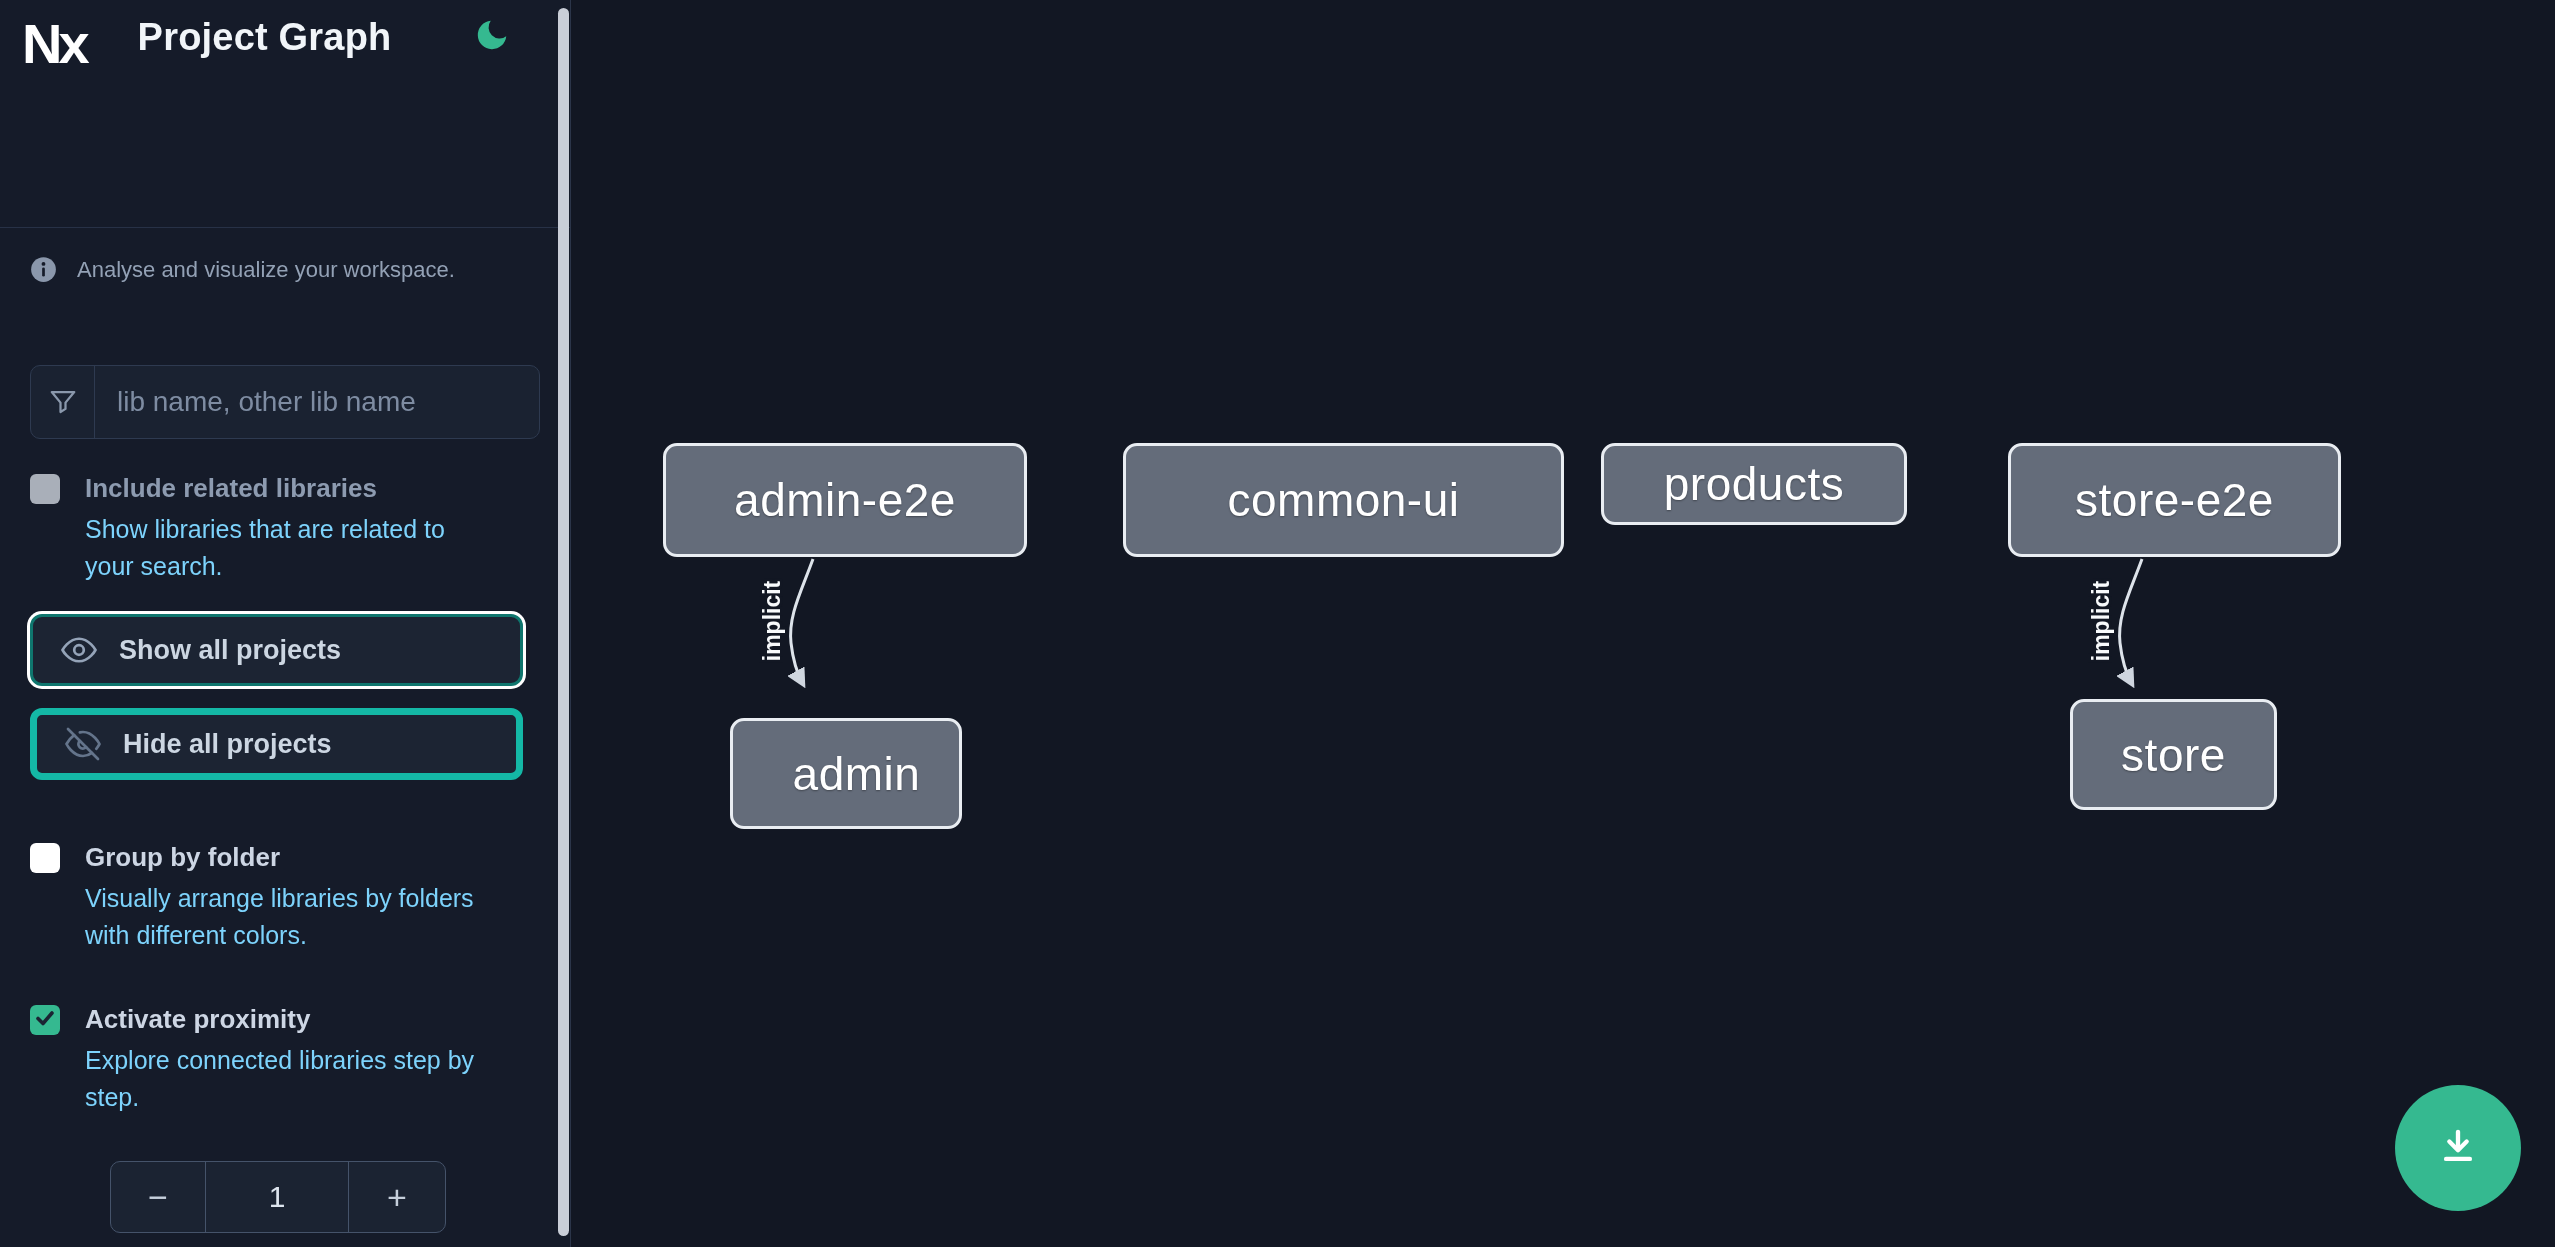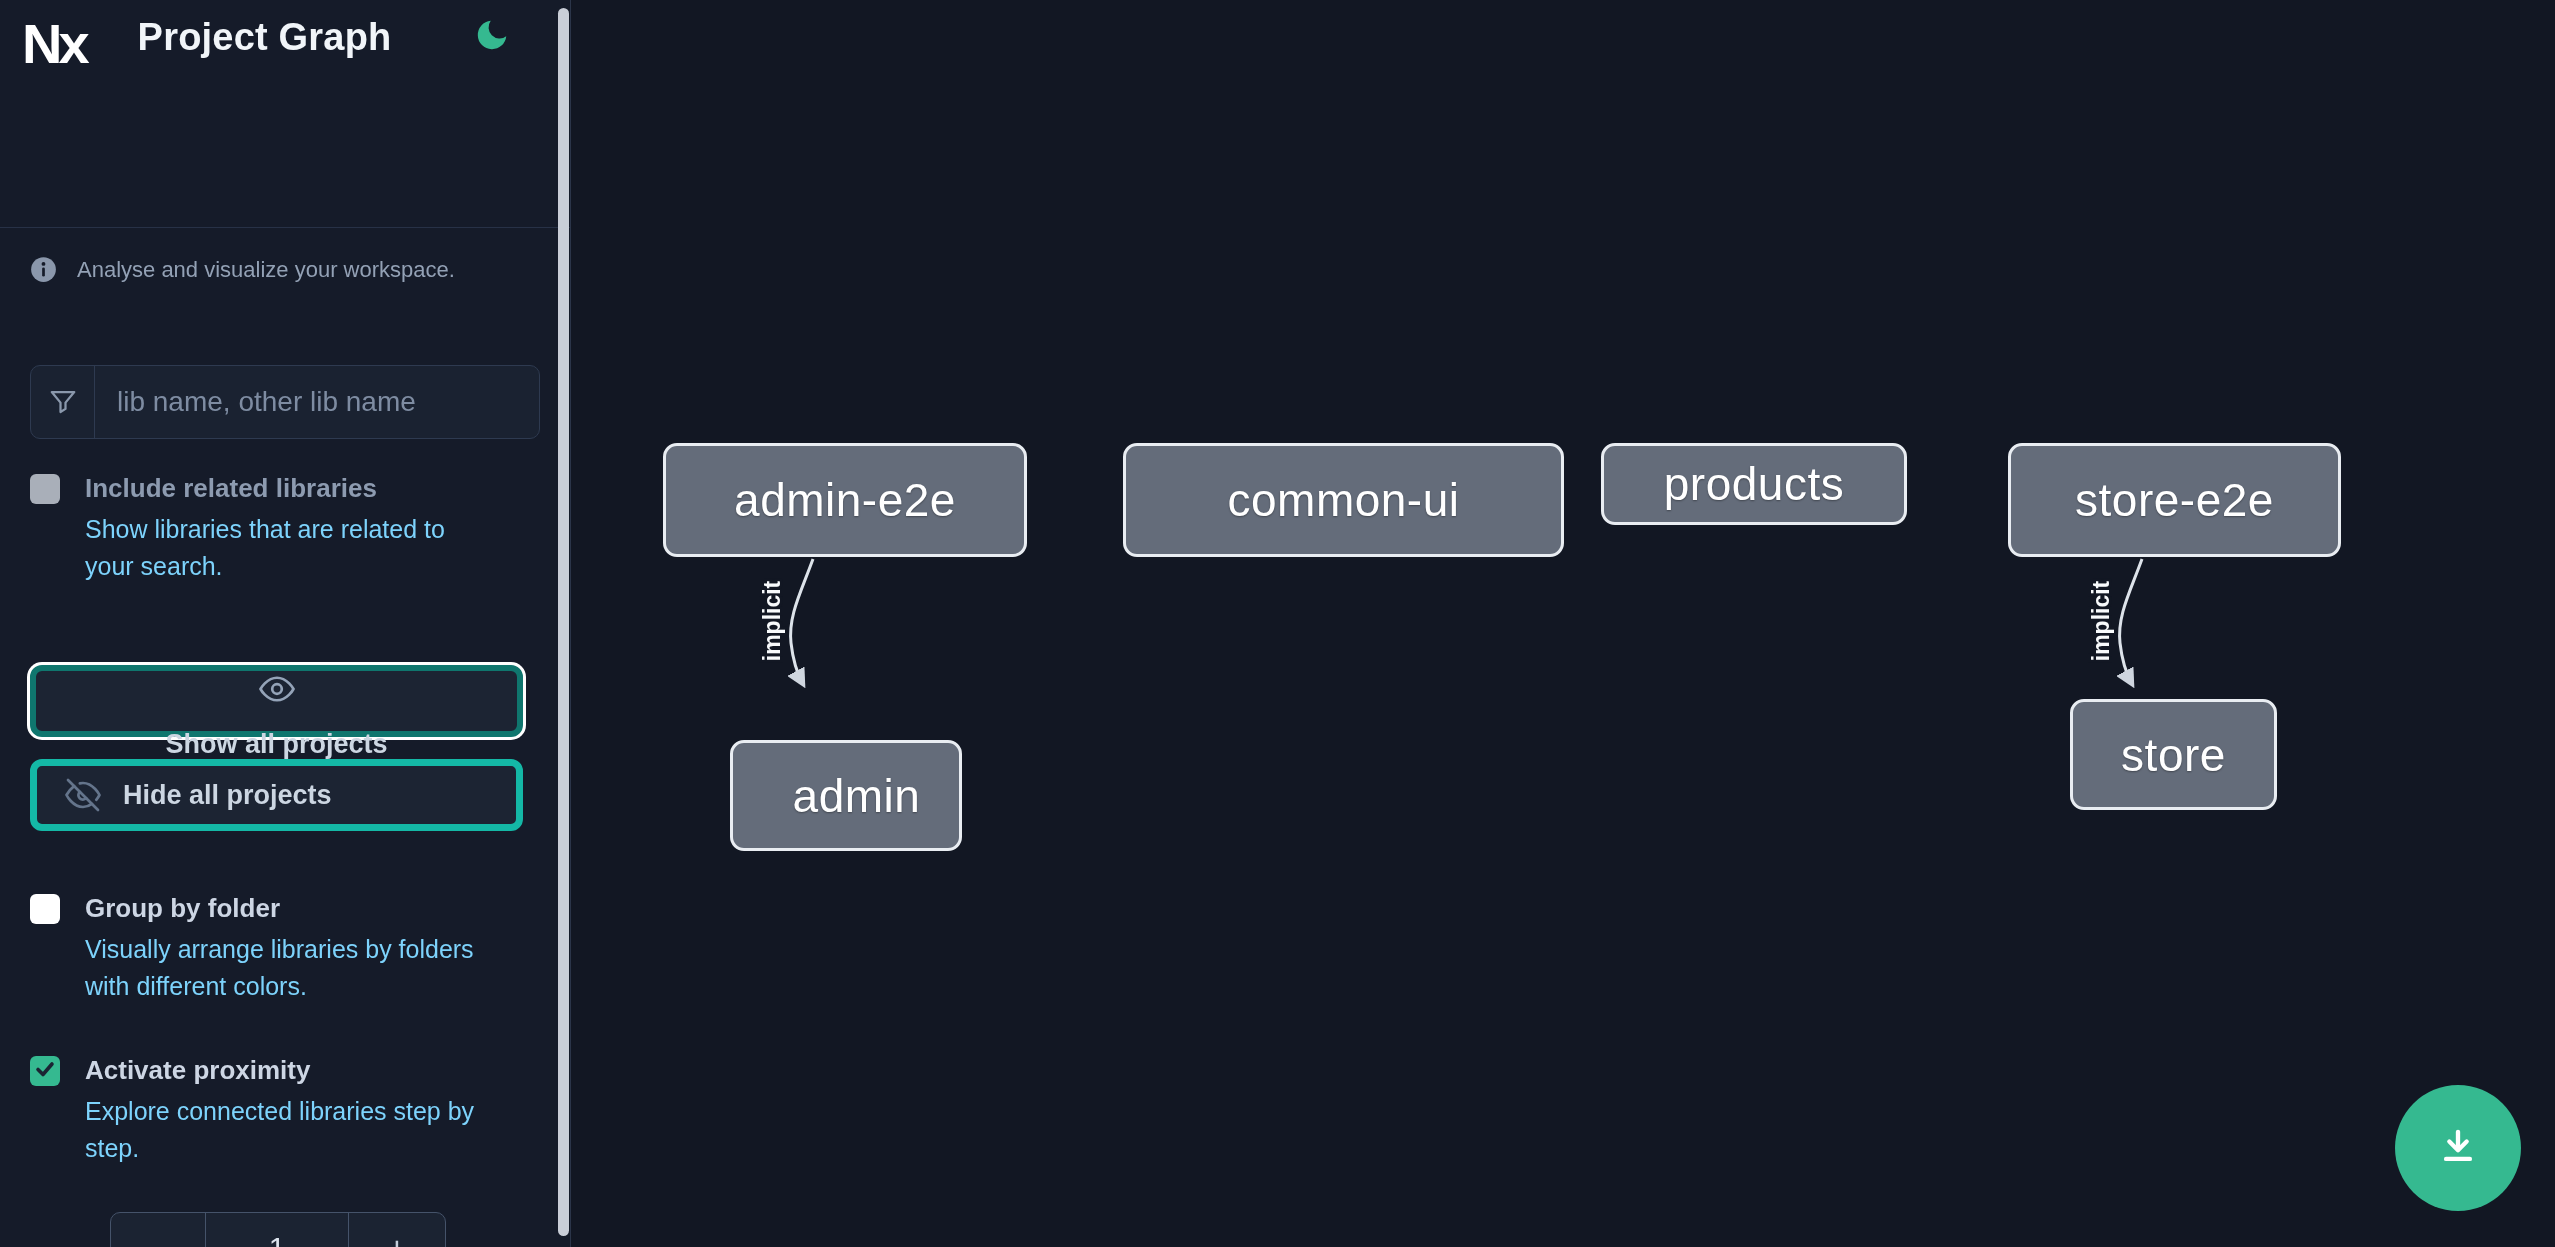--- a/index.html
+++ b/index.html
@@ -80,24 +80,23 @@
   .row-activate { margin-top:48px; }
 
   .action-btn {
     width:493px; height:72px; margin-top:22px;
     display:flex; align-items:center; gap:22px; padding:0 28px;
     background:#1c2433; border:7px solid #14b8a6; border-radius:12px;
     font-family:"Liberation Sans", sans-serif;
     font-size:27px; font-weight:600; color:#ccd6e2; cursor:pointer;
   }
   .action-btn.focused {
-    margin-top:80px;
-    border:6px solid #0f766e;
+    margin-top:29px;
+    border:3px solid #0f766e;
     box-shadow:0 0 0 3px #ffffff;
-    flex-direction:column;
   }
   .action-btn .btn-icon { flex:0 0 36px; width:36px; height:36px; }
 
   .stepper {
     margin:45px 0 0 80px; width:336px; height:72px;
     display:flex; align-items:stretch;
     background:#1b2332; border:1px solid #45536a; border-radius:10px;
     overflow:hidden;
   }
   .stepper button {
@@ -251,21 +250,21 @@
   </svg>
 
   <div class="node" style="left:92px;  top:443px; width:364px; height:114px;">admin-e2e</div>
 
   <div class="node" style="left:552px; top:443px; width:441px; height:114px;">common-ui</div>
 
   <div class="node" style="left:1030px; top:443px; width:306px; height:82px;">products</div>
 
   <div class="node" style="left:1437px; top:443px; width:333px; height:114px;">store-e2e</div>
 
-  <div class="node" style="left:159px; top:740px; width:232px; height:111px;padding-left:21px;">admin</div>
+  <div class="node" style="left:159px; top:718px; width:232px; height:111px;padding-left:21px;">admin</div>
 
   <div class="node" style="left:1499px; top:699px; width:207px; height:111px;">store</div>
 
   <button class="fab">
     <span>
       <svg viewBox="0 0 48 48" width="52" height="52" fill="none" stroke="#ffffff" stroke-width="4" stroke-linecap="round" stroke-linejoin="round">
         <path d="M24 10 v16"></path>
         <path d="M16 19 l8 8 8-8"></path>
         <path d="M13 35 h22"></path>
       </svg>

